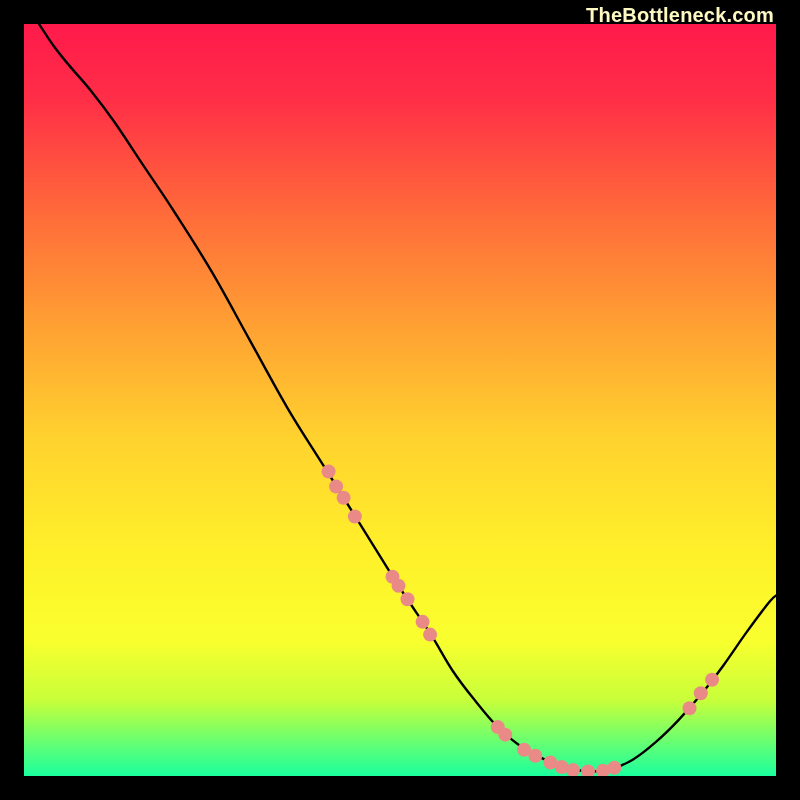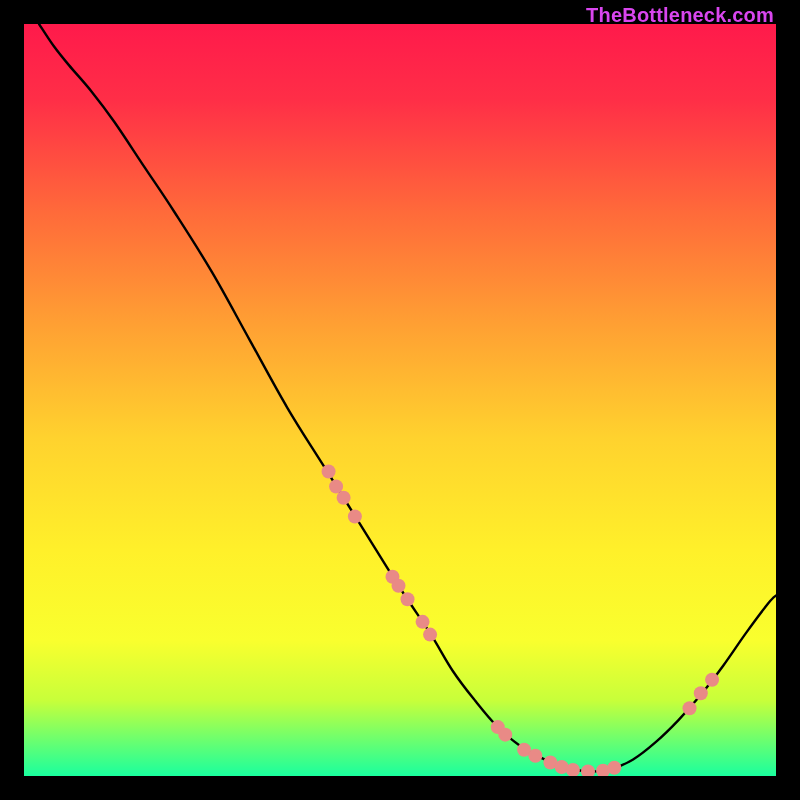--- a/index.html
+++ b/index.html
@@ -23,21 +23,21 @@
     position: absolute;
     left: 0;
     top: 0;
     width: 752px;
     height: 752px;
   }
   .watermark {
     position: absolute;
     top: 4px;
     right: 26px;
-    color: #d946ef;
+    color: #fef9c3;
     font-size: 20px;
     font-weight: 600;
     letter-spacing: 0.2px;
     user-select: none;
   }
   svg { display: block; }
 </style>
 </head>
 <body>
 

